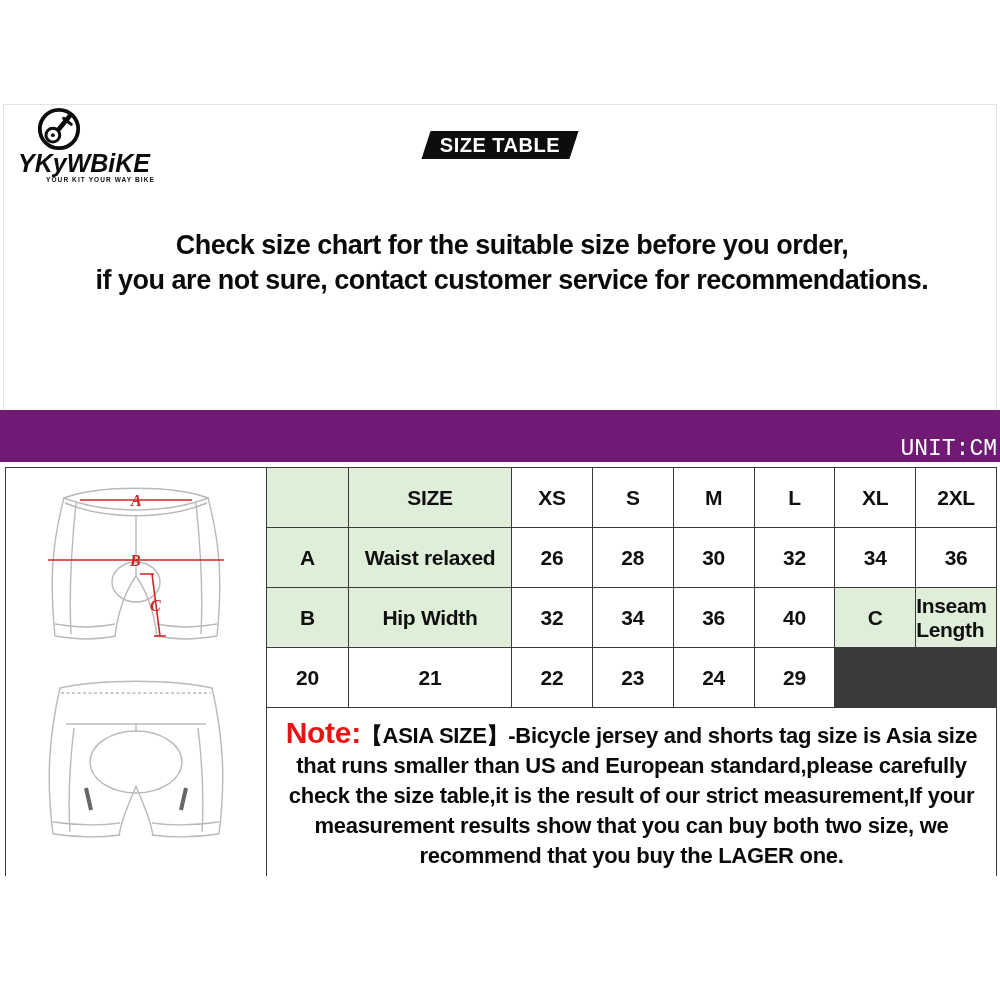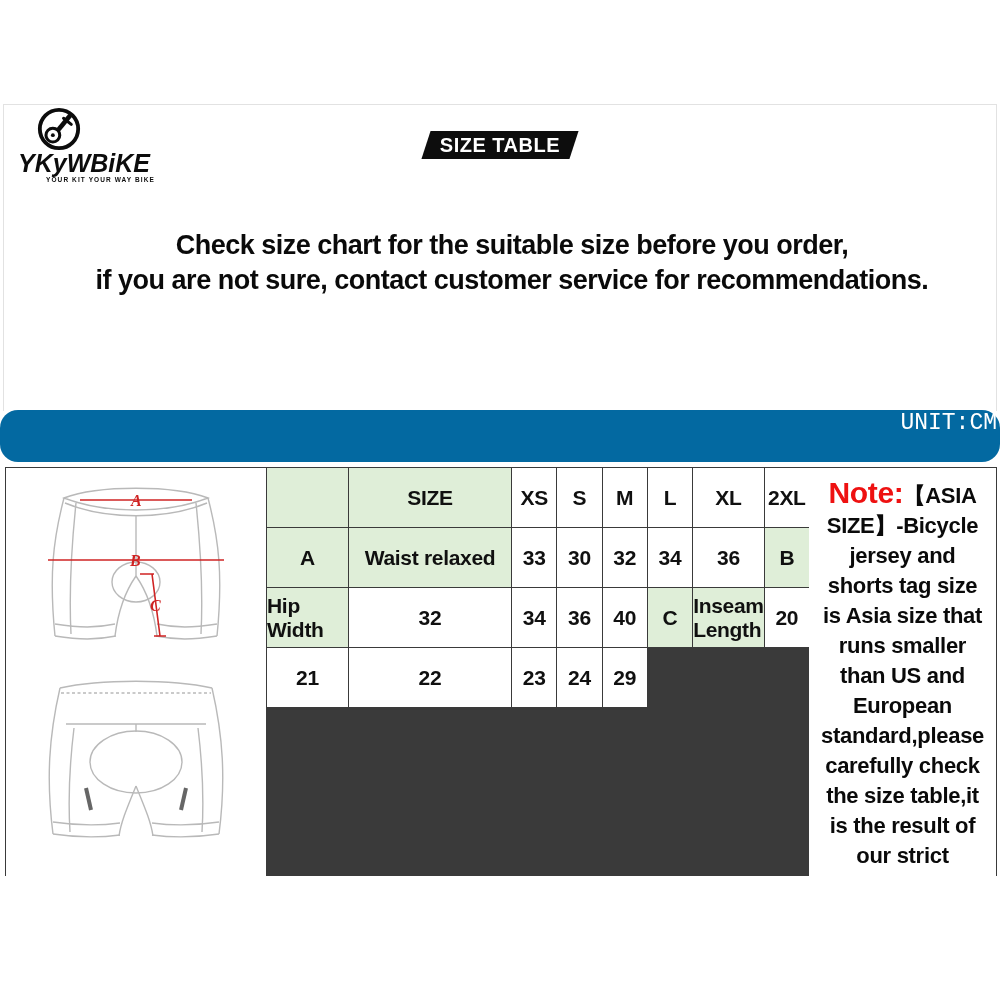--- a/index.html
+++ b/index.html
@@ -21,30 +21,30 @@
   
   .banner{position:absolute;left:50%;top:131px;transform:translateX(-50%) skewX(-18deg);
           background:#0d0d0d;width:148px;height:28px;display:flex;align-items:center;justify-content:center;}
   .banner span{transform:skewX(18deg);color:#ffffff;font-size:20px;font-weight:700;letter-spacing:0.5px;}
 
   
   .heading{position:absolute;left:12px;top:228px;width:100%;text-align:center;
            font-weight:700;font-size:27px;line-height:35px;letter-spacing:-0.5px;color:#0a0a0a;}
 
   
-  .unit-bar{position:absolute;left:0;top:410px;width:100%;height:52px;background:#0369a1;
-            color:#ffffff;display:flex;align-items:flex-start;justify-content:flex-end;
+  .unit-bar{position:absolute;left:0;top:410px;width:100%;height:52px;background:#701a75;
+            color:#ffffff;display:flex;align-items:flex-end;justify-content:flex-end;
             font-family:"Liberation Mono","DejaVu Sans Mono",monospace;font-size:23px;font-weight:500;
-            padding-right:3px;box-sizing:border-box;border-radius:18px;}
+            padding-right:3px;box-sizing:border-box;}
 
   
   .lower{position:absolute;left:5px;top:467px;width:992px;height:426px;
          border:1px solid #3a3a3a;box-sizing:border-box;display:flex;background:#fff;}
   .illus{width:260px;border-right:1px solid #3a3a3a;position:relative;flex:none;}
-  .right-col{flex:1;display:flex;flex-direction:row;min-width:0;}
+  .right-col{flex:1;display:flex;flex-direction:column;min-width:0;}
 
   
   .size-grid{display:grid;grid-template-columns:81px 162px repeat(6,1fr);
              grid-auto-rows:59px;gap:1px;background:#3a3a3a;border-bottom:1px solid #3a3a3a;}
   .cell{background:#ffffff;display:flex;align-items:center;justify-content:center;
         font-weight:700;font-size:21px;letter-spacing:-0.3px;color:#101010;}
   .cell.green{background:#dfeed8;}
 
   
   .note{flex:1;padding:10px 12px 6px 12px;text-align:center;
@@ -148,21 +148,22 @@
         <div class="cell green">SIZE</div>
         <div class="cell">XS</div>
         <div class="cell">S</div>
         <div class="cell">M</div>
         <div class="cell">L</div>
         <div class="cell">XL</div>
         <div class="cell">2XL</div>
 
         <div class="cell green">A</div>
         <div class="cell green">Waist relaxed</div>
-        <div class="cell">33</div>
+        <div class="cell">26</div>
+        <div class="cell">28</div>
         <div class="cell">30</div>
         <div class="cell">32</div>
         <div class="cell">34</div>
         <div class="cell">36</div>
 
         <div class="cell green">B</div>
         <div class="cell green">Hip Width</div>
         <div class="cell">32</div>
         <div class="cell">34</div>
         <div class="cell">36</div>

